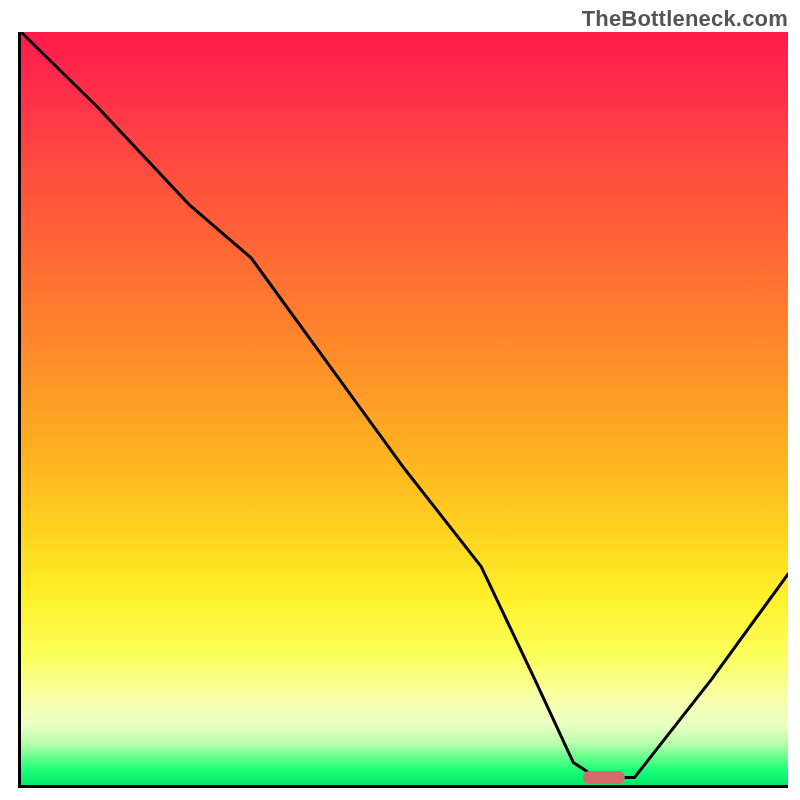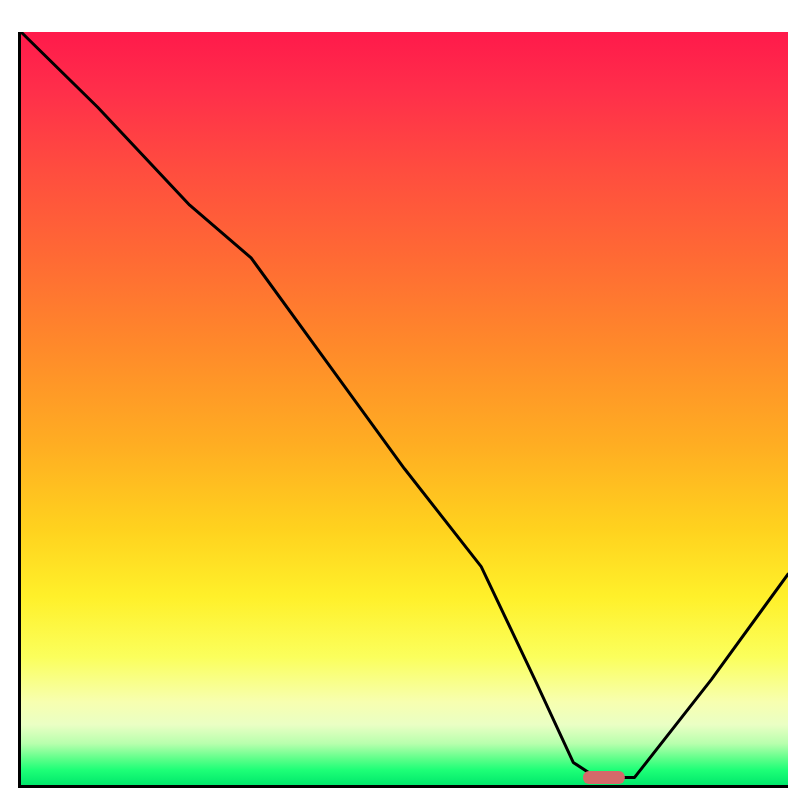--- a/index.html
+++ b/index.html
@@ -64,20 +64,21 @@
   .marker {
     fill: #d46a6a;
     stroke: none;
   }
 </style>
 </head>
 <body>
 
 <div class="stage">
 
+  <div class="watermark">TheBottleneck.com</div>
 
   <div class="plot">
     <div class="gradient"></div>
 
     <svg class="curve" viewBox="0 0 770 756" preserveAspectRatio="none">
       <path id="curve-path" fill="none" stroke="#000000" stroke-width="3" stroke-linejoin="round" stroke-linecap="round" d="M0.0 0.0 L77.0 75.6 L169.4 173.9 L231.0 226.8 L308.0 332.6 L385.0 438.5 L462.0 536.8 L515.9 650.2 L554.4 733.3 L577.5 748.4 L616.0 748.4 L693.0 650.2 L770.0 544.3"></path>
       <rect id="optimal-marker" class="marker" rx="6" ry="6" height="13" x="564.2" y="741.9" width="42" fill="#d46a6a"></rect>
     </svg>
   </div>
 

